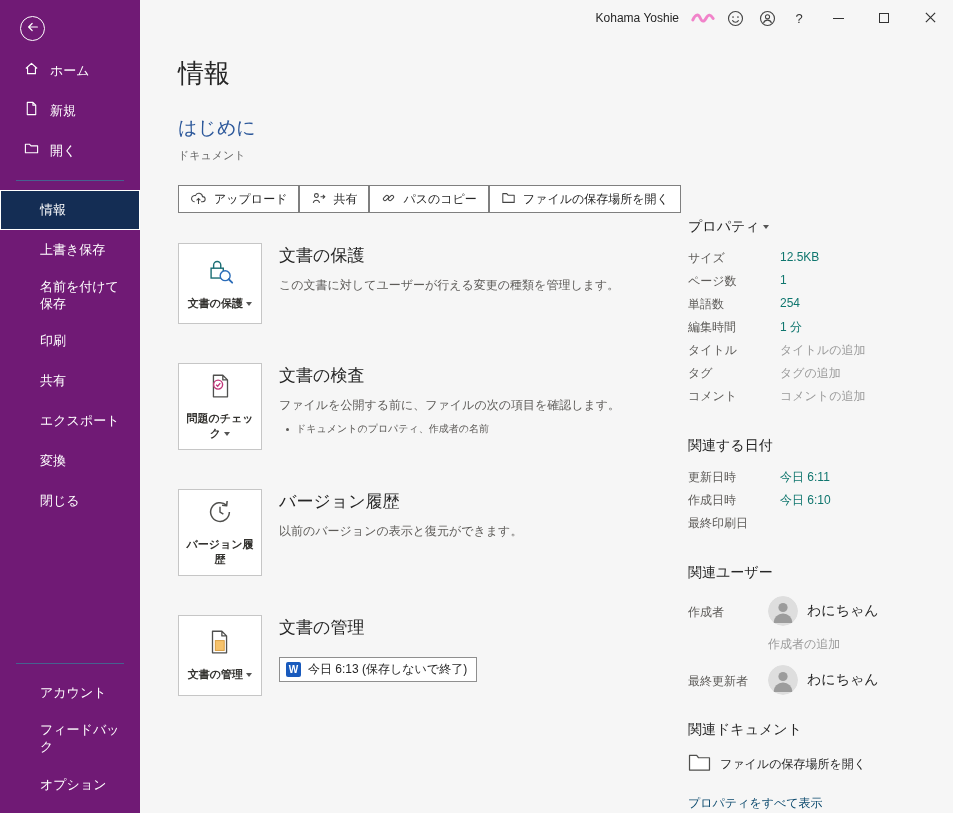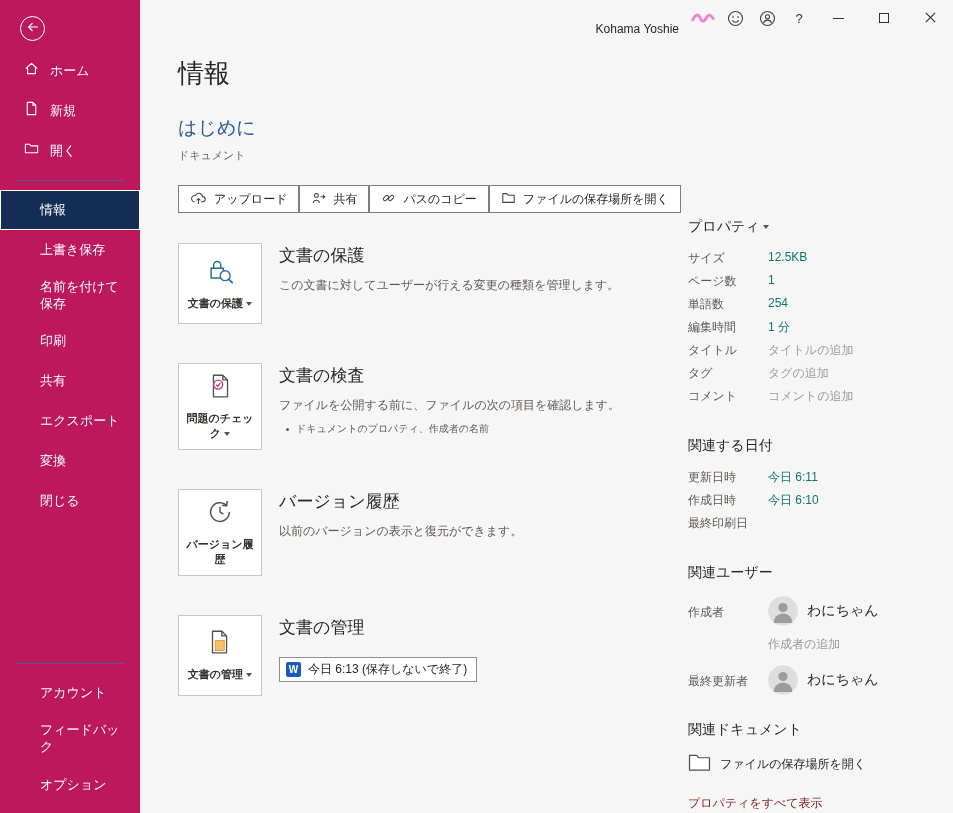--- a/index.html
+++ b/index.html
@@ -3,36 +3,36 @@
 <meta charset="utf-8">
 <style>
   * { margin:0; padding:0; box-sizing:border-box; }
   html,body { width:953px; height:813px; overflow:hidden; }
   body { font-family:"Liberation Sans","DejaVu Sans",sans-serif; color:#262626; background:#f6f6f6; cursor:default; }
   [data-interactable="true"] { cursor:pointer; }
 
   .app { display:flex; width:953px; height:813px; }
 
   
-  .sidebar { width:140px; flex-shrink:0; background:#be185d; color:#fff; display:flex; flex-direction:column; }
+  .sidebar { width:140px; flex-shrink:0; background:#701a75; color:#fff; display:flex; flex-direction:column; }
   .back-wrap { padding:16px 0 10px 20px; }
   .back-circle { width:25px; height:25px; border:1.4px solid #fff; border-radius:50%; display:flex; align-items:center; justify-content:center; }
   .nav-item { display:flex; align-items:center; gap:11px; min-height:40px; padding:9px 10px 9px 24px; font-size:13px; line-height:1.3; }
   .nav-item.noicon { padding-left:40px; }
   .nav-item.selected { background:#142d54; box-shadow:inset 0 0 0 1px #ffffff; }
   .sb-divider { height:1px; background:#46618f; margin:9px 16px; }
   .sb-spacer { flex:1; }
   .sidebar svg { flex-shrink:0; }
   .sb-bottom { padding-bottom:8px; }
 
   
   .right-col { flex:1; display:flex; flex-direction:column; min-width:0; }
   .titlebar { height:36px; flex-shrink:0; position:relative; display:flex; align-items:center; }
   .tb-title { position:absolute; left:100px; top:0; height:36px; display:flex; align-items:center; font-size:12px; color:#333; }
-  .tb-right { margin-left:auto; display:flex; align-items:flex-end; height:36px; }
+  .tb-right { margin-left:auto; display:flex; align-items:center; height:36px; }
   .tb-user { font-size:12px; margin-right:8px; }
   .tb-iconbtn { width:32px; height:36px; display:flex; align-items:center; justify-content:center; }
   .winbtn { width:46px; height:36px; display:flex; align-items:center; justify-content:center; }
   .min-glyph { width:11px; height:1px; background:#333; }
   .max-glyph { width:10px; height:10px; border:1px solid #333; }
 
   
   .main { flex:1; display:flex; overflow:hidden; background:#f6f6f6; }
   .content-left { flex:1; padding:12px 12px 0 38px; min-width:0; }
   .page-title { font-size:26px; font-weight:400; color:#262626; margin:8px 0 24px; }
@@ -52,32 +52,32 @@
   .sec-desc { font-size:12px; color:#5d5b58; line-height:1.5;font-family:Liberation Mono, monospace; }
   .sec-bullet { display:flex; align-items:flex-start; gap:7px; font-size:10px; color:#5d5b58; margin-top:7px; padding-left:7px; }
   .bullet-dot { width:3px; height:3px; border-radius:50%; background:#5d5b58; margin-top:6px; flex-shrink:0; }
   .version-entry { display:inline-flex; align-items:center; gap:7px; border:1px solid #8f8f8f; background:#fff; padding:3px 9px 3px 6px; font-size:12px; color:#262626; margin-top:8px; }
   .word-icon { width:15px; height:15px; background:#185abd; color:#fff; font-size:10px; font-weight:700; display:flex; align-items:center; justify-content:center; border-radius:2px; }
 
   
   .content-right { width:265px; flex-shrink:0; padding:182px 40px 0 0; font-size:12px; }
   .rp-heading { font-size:14px; color:#262626; margin-bottom:14px; display:flex; align-items:center; }
   .rp-heading.sub { margin-top:26px; }
-  .prop-row { display:flex; align-items:flex-start; min-height:23px; }
+  .prop-row { display:flex; align-items:flex-start; min-height:23px;gap:12px; }
   .prop-label { width:80px; flex-shrink:0; color:#5d5b58; }
   .prop-value { color:#0f766e; }
   .prop-value.addlink { color:#9a9a9a; }
   .people-row { display:flex; align-items:flex-start; margin-top:6px; }
   .people-label { width:80px; flex-shrink:0; color:#5d5b58; padding-top:8px; }
   .person { display:flex; align-items:center; gap:9px; }
   .avatar { width:30px; height:30px; border-radius:50%; overflow:hidden; flex-shrink:0; }
   .person-name { font-size:14px; color:#262626; }
   .add-person { margin:10px 0 12px 80px; color:#9a9a9a; }
   .docrow { display:flex; align-items:center; gap:9px; margin-top:13px; color:#262626; }
-  .show-all { display:inline-block; margin-top:20px; color:#7f1d1d; }
+  .show-all { display:inline-block; margin-top:20px; color:#0c4a6e; }
 </style>
 </head>
 <body>
 
 <div class="app" data-interactable="false">
 
   <aside class="sidebar" data-interactable="false">
     <div class="back-wrap">
       <div class="back-circle" data-interactable="true">
         <span data-interactable="false">

